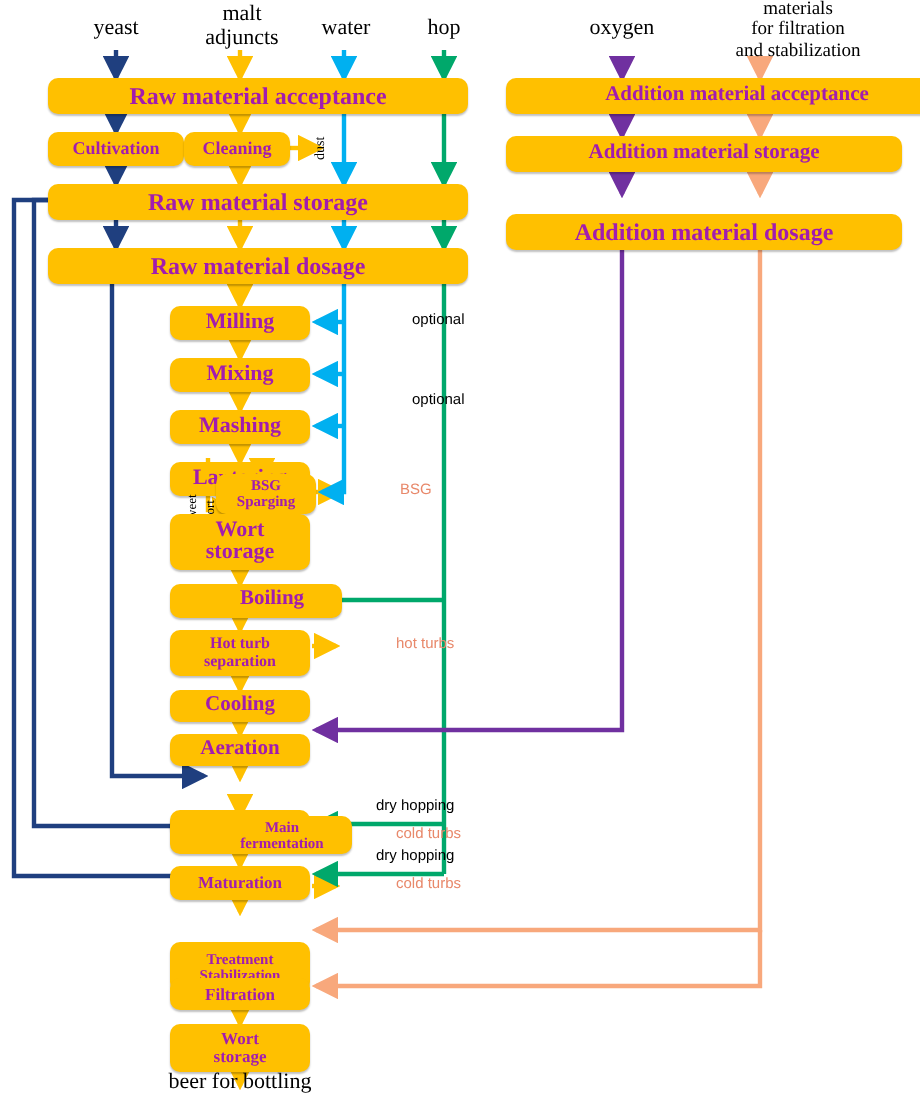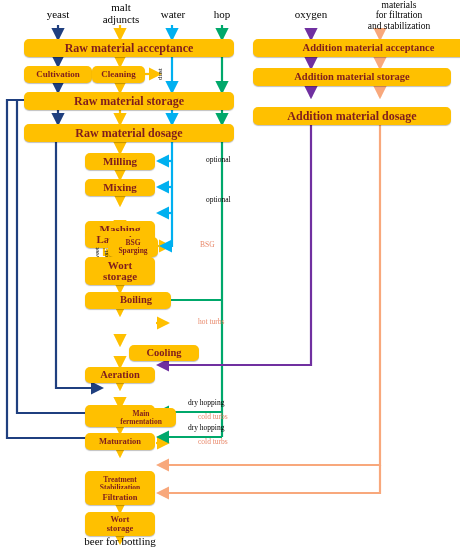--- a/index.html
+++ b/index.html
@@ -2,27 +2,27 @@
 <html><head>
 <meta charset="utf-8">
 <style>
   html,body{margin:0;padding:0;background:#ffffff;}
   body{width:460px;height:550px;overflow:hidden;
        font-family:"Liberation Serif","DejaVu Serif",serif;}
   #stage{position:relative;width:460px;height:550px;background:#fff;}
   svg#wires{position:absolute;left:0;top:0;width:460px;height:550px;}
   .box{position:absolute;background:#FFC000;border-radius:5px;
        display:flex;align-items:center;justify-content:center;text-align:center;
-       font-weight:bold;color:#7f1d1d;line-height:1.02;
+       font-weight:bold;color:#a21caf;line-height:1.02;
        box-shadow:0 1px 1px rgba(0,0,0,.25);
        font-family:"Liberation Serif","DejaVu Serif",serif;}
   .lbl{position:absolute;color:#000;text-align:center;line-height:1.08;
        font-family:"Liberation Serif","DejaVu Serif",serif;}
   .sm{position:absolute;line-height:1.05;white-space:nowrap;
-      font-family:Liberation Serif, serif;padding-left:28px;}
+      font-family:Liberation Sans, sans-serif;padding-left:28px;}
   .rot{position:absolute;white-space:nowrap;transform-origin:0 0;
        font-family:"Liberation Serif","DejaVu Serif",serif;}
 </style>
 </head>
 <body>
 
 <div id="stage">
 
   <svg id="wires" viewBox="0 0 460 550">
     <defs>
@@ -154,45 +154,49 @@
   <div class="rot" style="left:156px;top:80px;transform:rotate(-90deg);font-size:7px;color:#000;">dust</div>
 
   <div class="box" style="left:24px;top:92px;width:210px;height:18px;font-size:12px;">Raw material storage</div>
 
   <div class="box" style="left:24px;top:124px;width:210px;height:18px;font-size:12px;">Raw material dosage</div>
 
   <div class="box" style="left:85px;top:153px;width:70px;height:17px;font-size:11px;">Milling</div>
 
   <div class="box" style="left:85px;top:179px;width:70px;height:17px;font-size:11px;">Mixing</div>
 
-  <div class="box" style="left:85px;top:221px;width:70px;height:17px;font-size:11px;">Mashing</div>
+  <div class="box" style="left:85px;top:205px;width:70px;height:17px;font-size:11px;">Mashing</div>
 
   <div class="box" style="left:85px;top:231px;width:70px;height:17px;font-size:11px;">Lautering</div>
 
   <div class="rot" style="left:93px;top:262px;transform:rotate(-90deg);font-size:6.5px;color:#000;">sweet</div>
   <div class="rot" style="left:102px;top:262px;transform:rotate(-90deg);font-size:6.5px;color:#000;">wort</div>
 
   <div class="box" style="left:108px;top:237px;width:50px;height:20px;font-size:7.5px;flex-direction:column;">
     <span>BSG</span>
     <span>Sparging</span>
   </div>
 
   <div class="sm" style="left:172px;top:241px;font-size:7.5px;color:#E8886A;">BSG</div>
 
   <div class="box" style="left:85px;top:257px;width:70px;height:28px;font-size:11px;flex-direction:column;">
     <span>Wort</span>
     <span>storage</span>
   </div>
 
   <div class="box" style="left:85px;top:292px;width:70px;height:17px;font-size:10.5px;padding-left:16px;">Boiling</div>
 
+  <div class="box" style="left:85px;top:315px;width:70px;height:23px;font-size:8px;flex-direction:column;">
+    <span>Hot turb</span>
+    <span>separation</span>
+  </div>
 
   <div class="sm" style="left:170px;top:318px;font-size:7.5px;color:#E8886A;">hot turbs</div>
 
-  <div class="box" style="left:85px;top:345px;width:70px;height:16px;font-size:10.5px;margin-left:44px;">Cooling</div>
+  <div class="box" style="left:85px;top:345px;width:70px;height:16px;font-size:10.5px;">Cooling</div>
 
   <div class="box" style="left:85px;top:367px;width:70px;height:16px;font-size:10.5px;">Aeration</div>
 
   <div class="box" style="left:85px;top:389px;width:70px;height:13px;font-size:8.5px;margin-top:16px;">Inoculation</div>
 
   <div class="box" style="left:85px;top:408px;width:70px;height:19px;font-size:7.5px;flex-direction:column;padding-left:21px;">
     <span>Main</span>
     <span>fermentation</span>
   </div>
 

